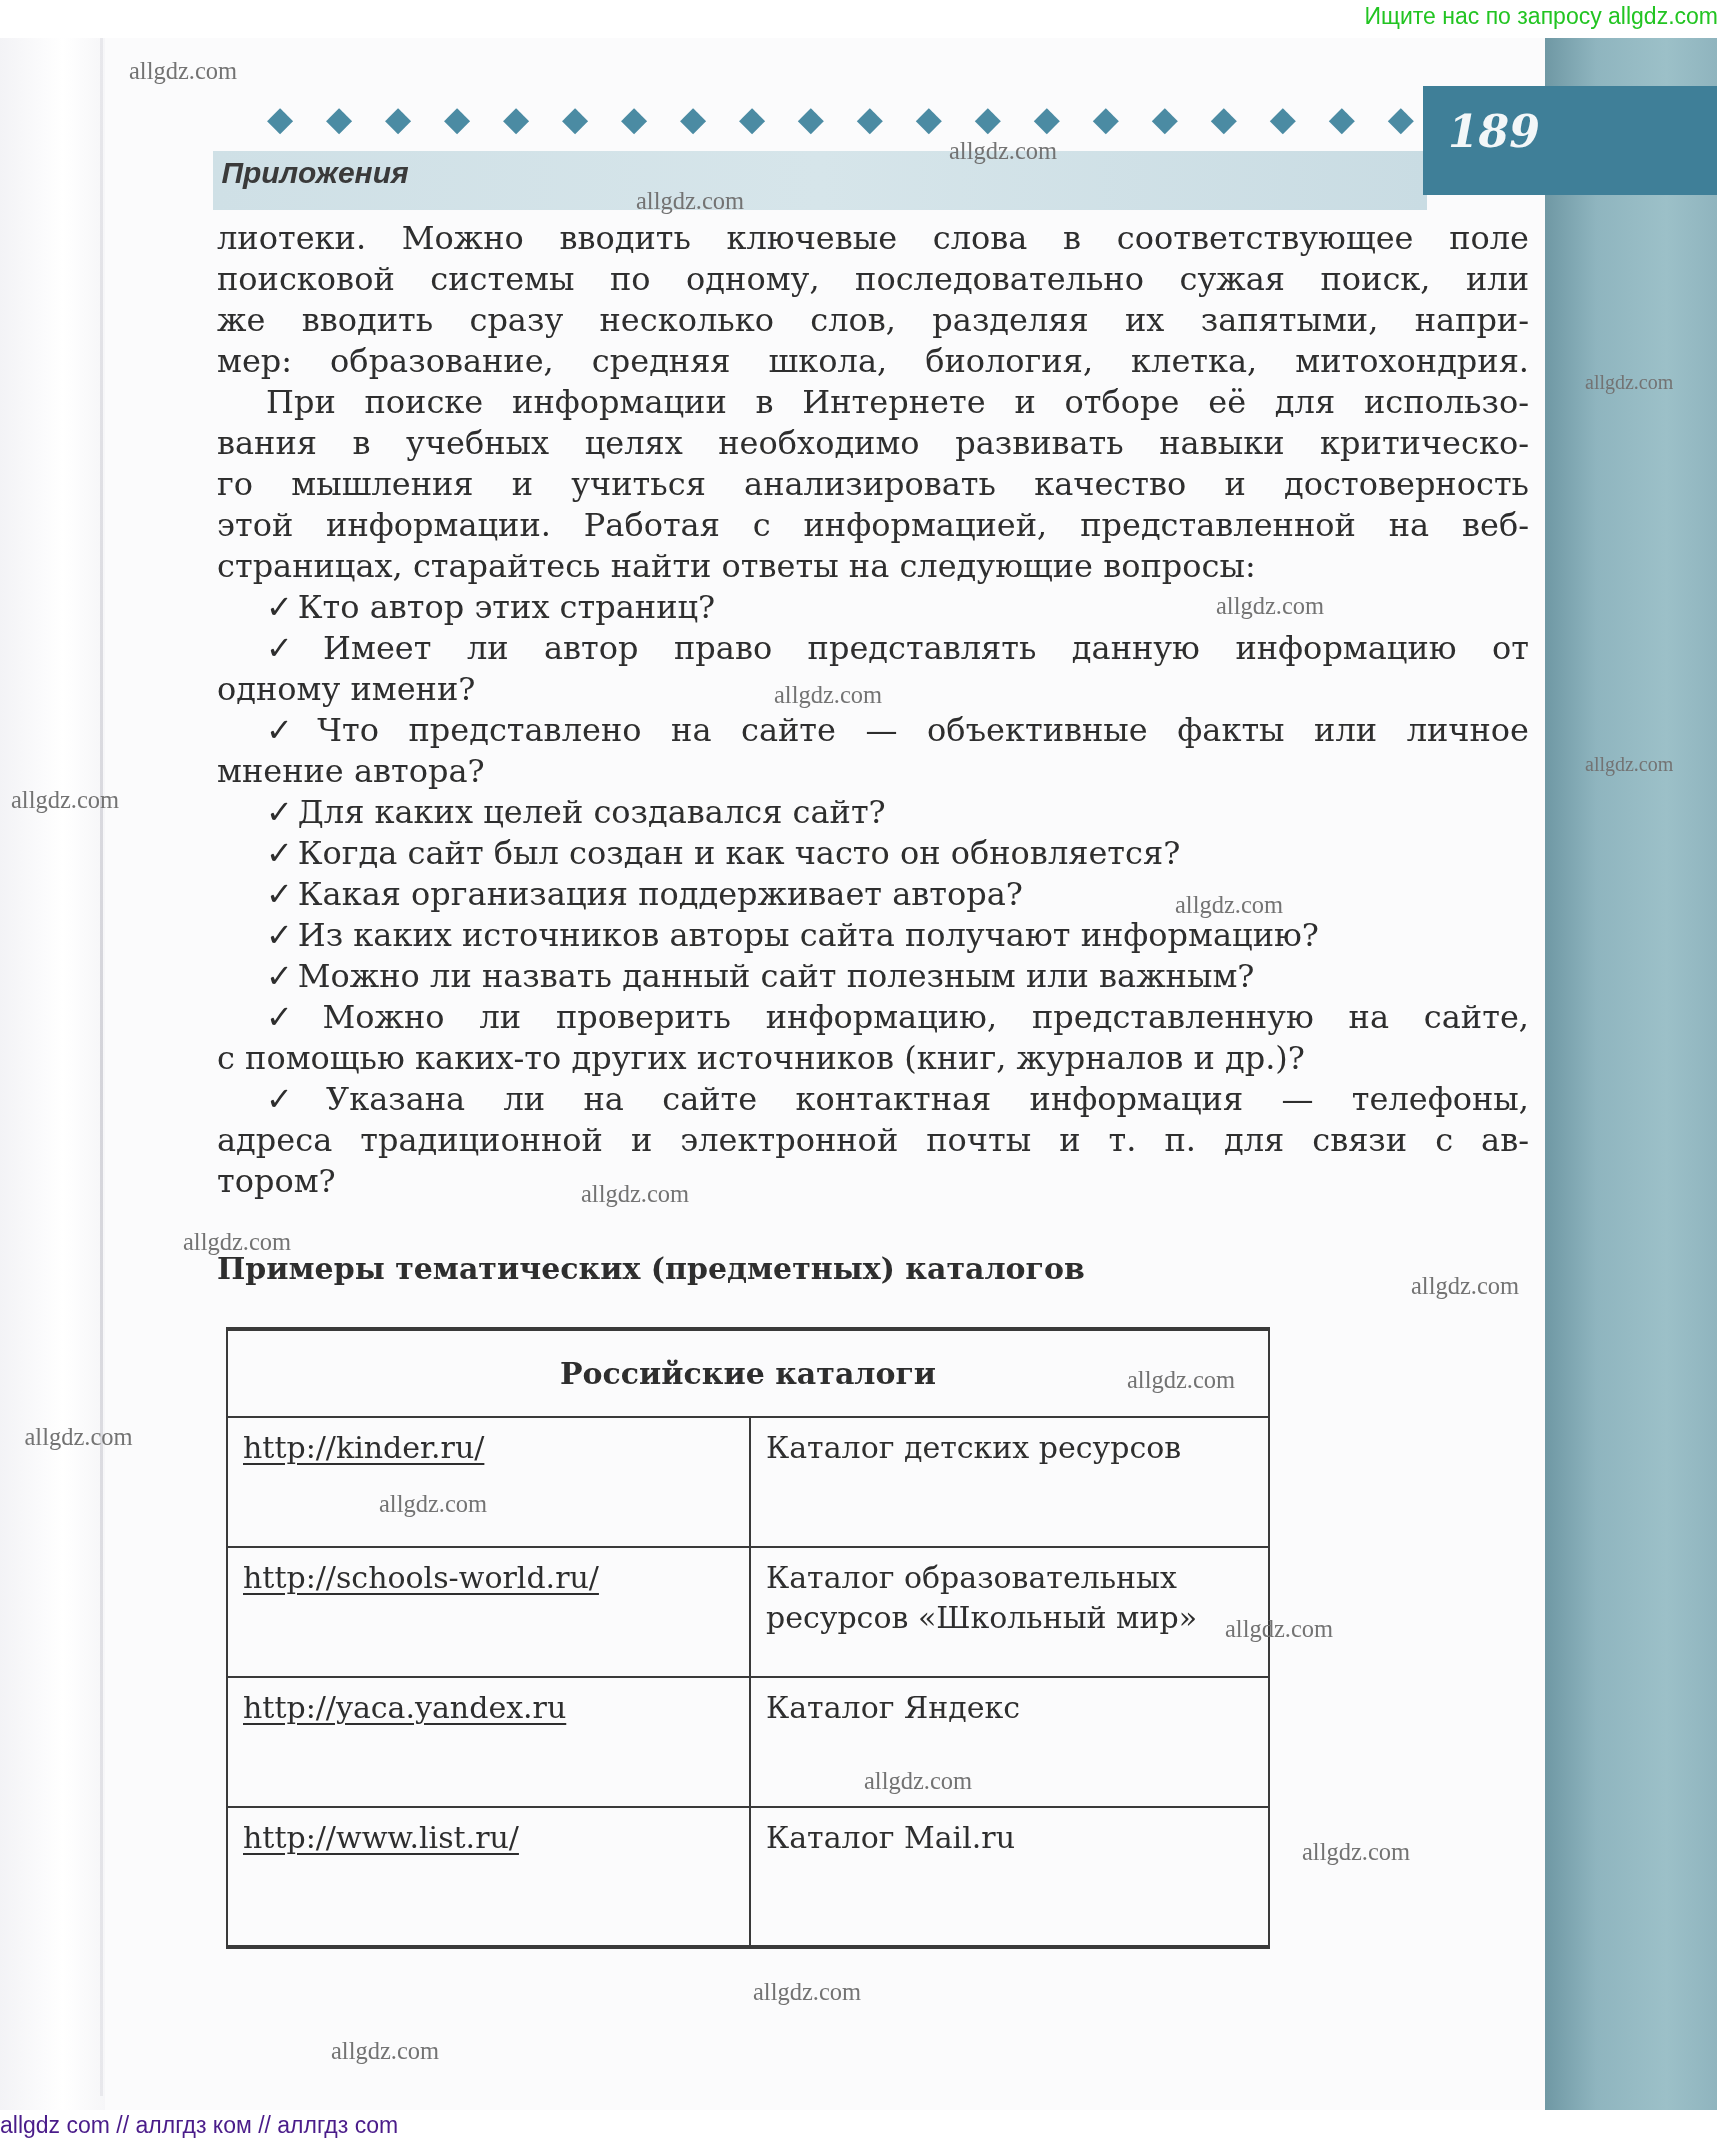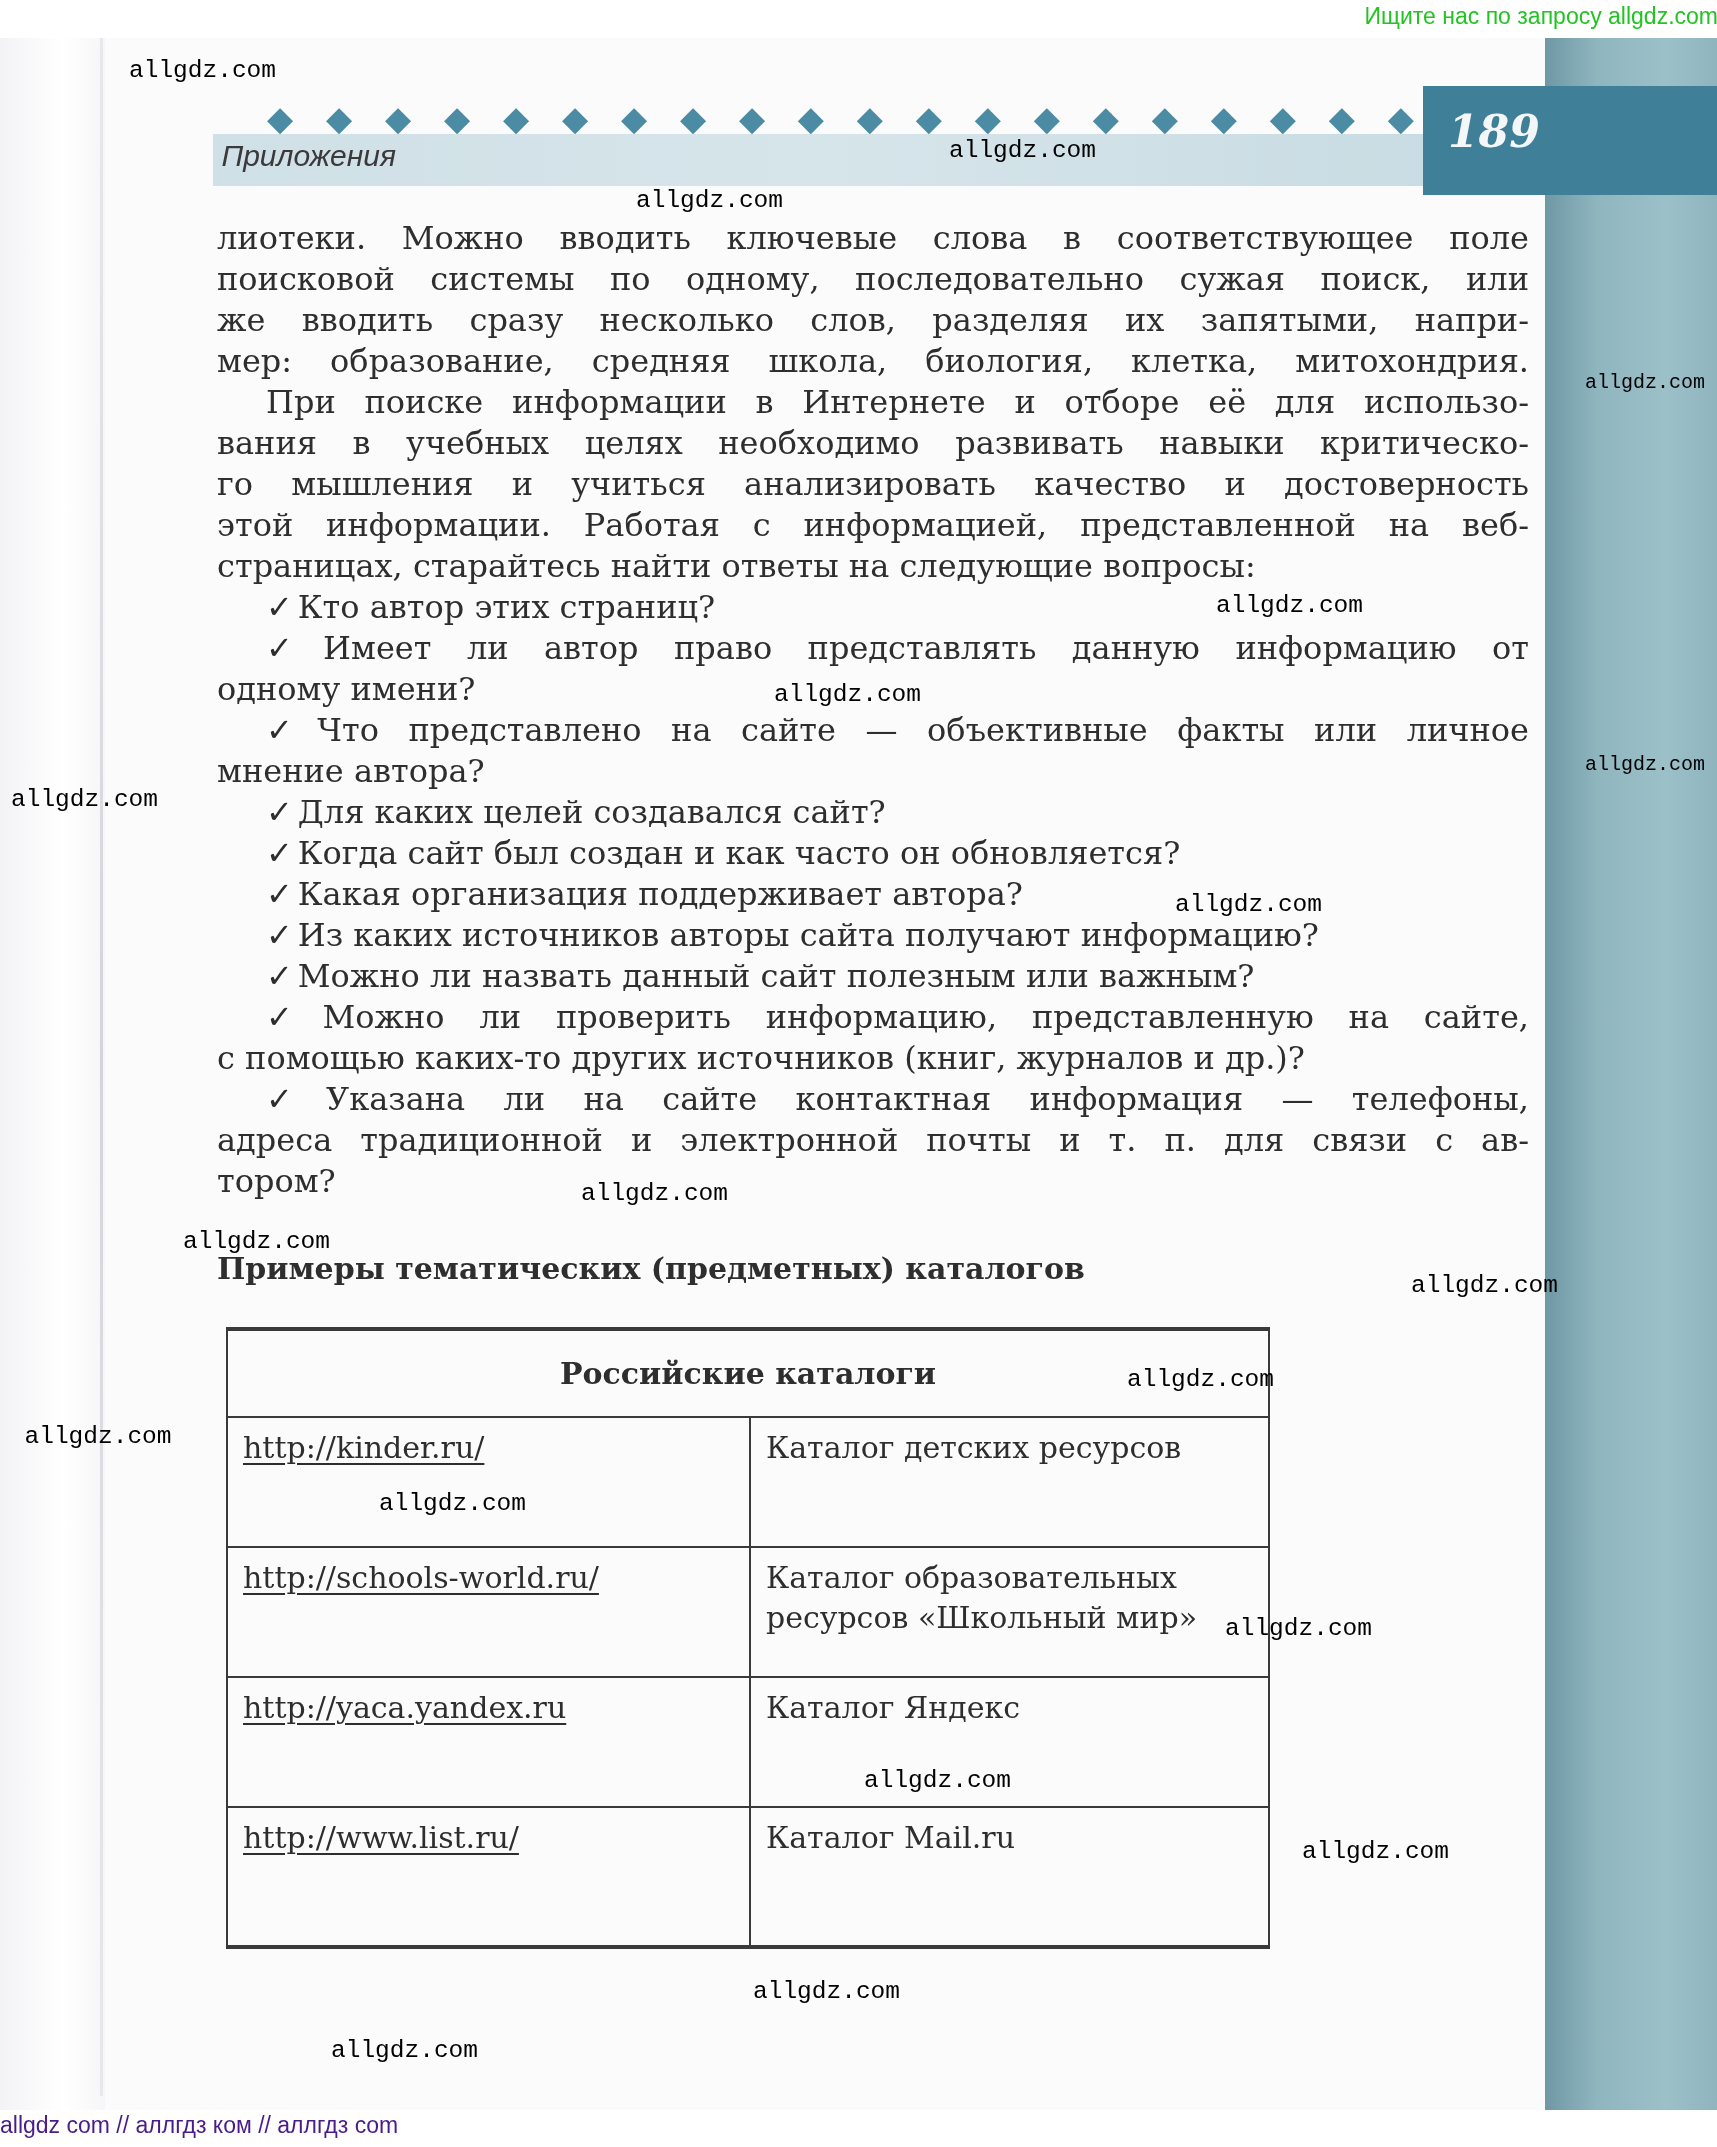--- a/index.html
+++ b/index.html
@@ -31,22 +31,23 @@
   }
   .animal-strip {
     position:absolute; left:267px; top:94px; width:1147px; height:44px;
     display:flex; justify-content:space-between; align-items:flex-end;
   }
   .animal {
     font-size:34px; line-height:40px; color:#4b8ba3;
     font-family:"DejaVu Sans", sans-serif;
   }
   .section-band {
-    position:absolute; left:213px; top:134px; width:1214px; height:52px;
+    position:absolute; left:213px; top:151px; width:1214px; height:59px;
     background:linear-gradient(90deg,#cfe0e6,#d6e5ea 50%,#c9dce3);
+    font-weight:bold;
   }
   .section-title {
     position:absolute; left:8.4px; top:5px;
     font-family:"Liberation Sans", sans-serif; font-style:italic;
     font-size:30px; color:#3a3a3a;
   }
   .page-num-box {
     position:absolute; left:1423px; top:86px; width:294px; height:109px;
     background:#3f7f98;
   }
@@ -77,22 +78,22 @@
   }
   table.catalog th {
     height:83px; text-align:center; vertical-align:middle; font-weight:bold;
     border-top-width:4.2px;
   }
   table.catalog td { padding:10px 15px; height:101px; }
   table.catalog tr.last td { height:110px; border-bottom-width:4.2px; }
   .url { text-decoration:underline; text-decoration-thickness:1.7px; text-underline-offset:5px; }
   .col-url { width:523px; }
   .wm {
-    position:absolute; font-family:Liberation Mono, monospace;
-    font-size:24.5px; color:#000000; white-space:nowrap;
+    position:absolute; font-family:Liberation Serif, serif;
+    font-size:24.5px; color:#737373; white-space:nowrap;
   }
   .wm.small { font-size:20px; }
   .footer-links {
     position:absolute; top:2112px; left:0; width:1718px; text-align:left;
     font-family:"Liberation Sans", sans-serif; font-size:23px; color:#4a1c8a;
   }
 </style>
 </head>
 <body>
 

